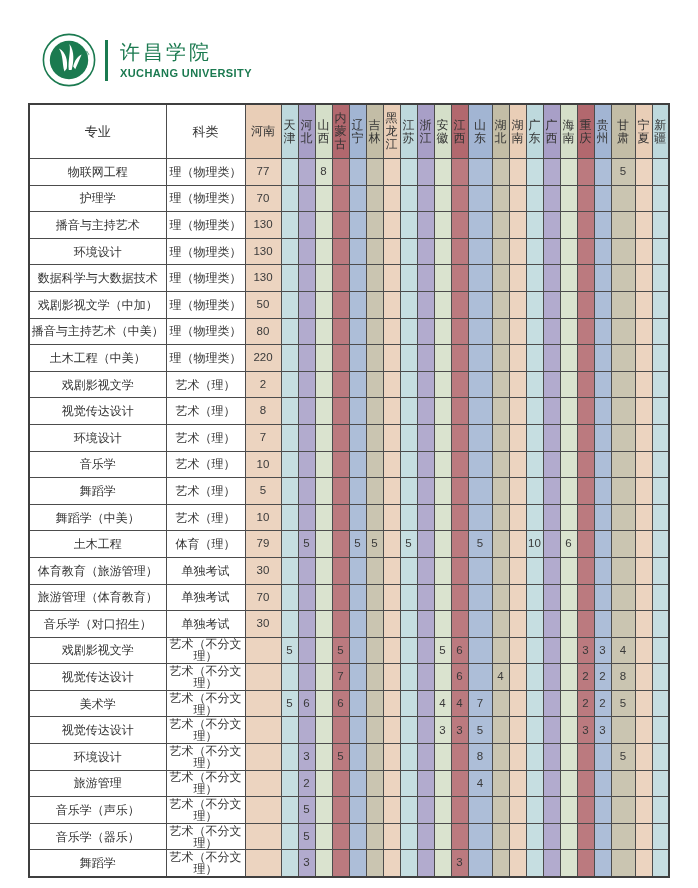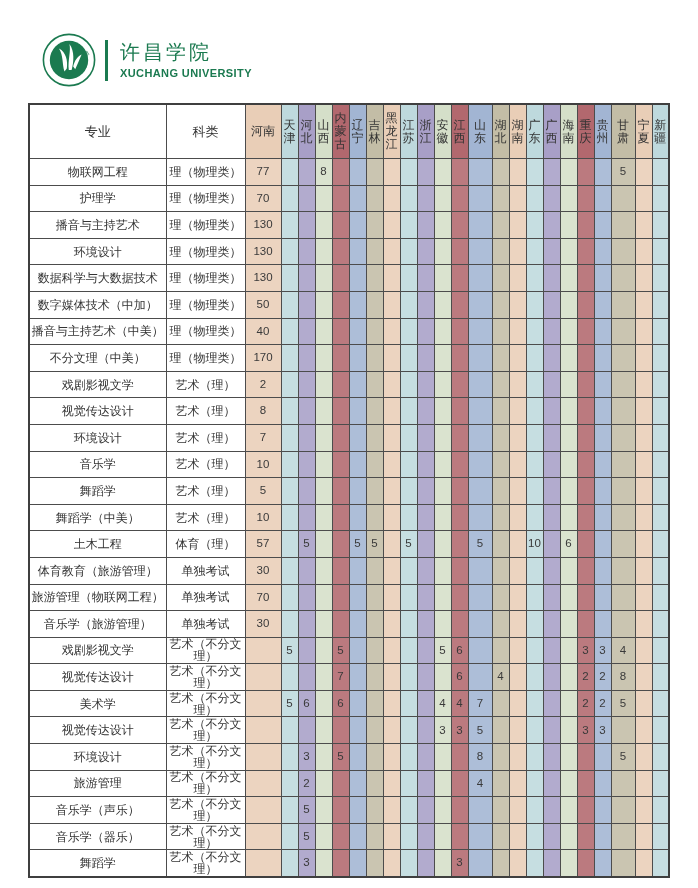--- a/index.html
+++ b/index.html
@@ -262,21 +262,21 @@
         <td class="quota" style="background: rgb(198, 222, 225);"></td>
         <td class="quota" style="background: rgb(178, 171, 206);"></td>
         <td class="quota" style="background: rgb(218, 227, 207);"></td>
         <td class="quota" style="background: rgb(187, 122, 127);"></td>
         <td class="quota" style="background: rgb(173, 190, 216);"></td>
         <td class="quota" style="background: rgb(202, 197, 177);"></td>
         <td class="quota" style="background: rgb(236, 212, 192);"></td>
         <td class="quota" style="background: rgb(198, 222, 225);"></td>
       </tr>
       <tr>
-        <td class="major">数字媒体技术（中加）</td>
+        <td class="major">戏剧影视文学（中加）</td>
         <td class="category">理（物理类）</td>
         <td class="quota" style="background: rgb(236, 212, 192);">50</td>
         <td class="quota" style="background: rgb(198, 222, 225);"></td>
         <td class="quota" style="background: rgb(178, 171, 206);"></td>
         <td class="quota" style="background: rgb(218, 227, 207);"></td>
         <td class="quota" style="background: rgb(187, 122, 127);"></td>
         <td class="quota" style="background: rgb(173, 190, 216);"></td>
         <td class="quota" style="background: rgb(202, 197, 177);"></td>
         <td class="quota" style="background: rgb(236, 212, 192);"></td>
         <td class="quota" style="background: rgb(198, 222, 225);"></td>
@@ -291,48 +291,48 @@
         <td class="quota" style="background: rgb(218, 227, 207);"></td>
         <td class="quota" style="background: rgb(187, 122, 127);"></td>
         <td class="quota" style="background: rgb(173, 190, 216);"></td>
         <td class="quota" style="background: rgb(202, 197, 177);"></td>
         <td class="quota" style="background: rgb(236, 212, 192);"></td>
         <td class="quota" style="background: rgb(198, 222, 225);"></td>
       </tr>
       <tr>
         <td class="major">播音与主持艺术（中美）</td>
         <td class="category">理（物理类）</td>
-        <td class="quota" style="background: rgb(236, 212, 192);">40</td>
-        <td class="quota" style="background: rgb(198, 222, 225);"></td>
-        <td class="quota" style="background: rgb(178, 171, 206);"></td>
-        <td class="quota" style="background: rgb(218, 227, 207);"></td>
-        <td class="quota" style="background: rgb(187, 122, 127);"></td>
-        <td class="quota" style="background: rgb(173, 190, 216);"></td>
-        <td class="quota" style="background: rgb(202, 197, 177);"></td>
-        <td class="quota" style="background: rgb(236, 212, 192);"></td>
-        <td class="quota" style="background: rgb(198, 222, 225);"></td>
-        <td class="quota" style="background: rgb(178, 171, 206);"></td>
-        <td class="quota" style="background: rgb(218, 227, 207);"></td>
-        <td class="quota" style="background: rgb(187, 122, 127);"></td>
-        <td class="quota" style="background: rgb(173, 190, 216);"></td>
-        <td class="quota" style="background: rgb(202, 197, 177);"></td>
-        <td class="quota" style="background: rgb(236, 212, 192);"></td>
-        <td class="quota" style="background: rgb(198, 222, 225);"></td>
-        <td class="quota" style="background: rgb(178, 171, 206);"></td>
-        <td class="quota" style="background: rgb(218, 227, 207);"></td>
-        <td class="quota" style="background: rgb(187, 122, 127);"></td>
-        <td class="quota" style="background: rgb(173, 190, 216);"></td>
-        <td class="quota" style="background: rgb(202, 197, 177);"></td>
-        <td class="quota" style="background: rgb(236, 212, 192);"></td>
-        <td class="quota" style="background: rgb(198, 222, 225);"></td>
-      </tr>
-      <tr>
-        <td class="major">不分文理（中美）</td>
+        <td class="quota" style="background: rgb(236, 212, 192);">80</td>
+        <td class="quota" style="background: rgb(198, 222, 225);"></td>
+        <td class="quota" style="background: rgb(178, 171, 206);"></td>
+        <td class="quota" style="background: rgb(218, 227, 207);"></td>
+        <td class="quota" style="background: rgb(187, 122, 127);"></td>
+        <td class="quota" style="background: rgb(173, 190, 216);"></td>
+        <td class="quota" style="background: rgb(202, 197, 177);"></td>
+        <td class="quota" style="background: rgb(236, 212, 192);"></td>
+        <td class="quota" style="background: rgb(198, 222, 225);"></td>
+        <td class="quota" style="background: rgb(178, 171, 206);"></td>
+        <td class="quota" style="background: rgb(218, 227, 207);"></td>
+        <td class="quota" style="background: rgb(187, 122, 127);"></td>
+        <td class="quota" style="background: rgb(173, 190, 216);"></td>
+        <td class="quota" style="background: rgb(202, 197, 177);"></td>
+        <td class="quota" style="background: rgb(236, 212, 192);"></td>
+        <td class="quota" style="background: rgb(198, 222, 225);"></td>
+        <td class="quota" style="background: rgb(178, 171, 206);"></td>
+        <td class="quota" style="background: rgb(218, 227, 207);"></td>
+        <td class="quota" style="background: rgb(187, 122, 127);"></td>
+        <td class="quota" style="background: rgb(173, 190, 216);"></td>
+        <td class="quota" style="background: rgb(202, 197, 177);"></td>
+        <td class="quota" style="background: rgb(236, 212, 192);"></td>
+        <td class="quota" style="background: rgb(198, 222, 225);"></td>
+      </tr>
+      <tr>
+        <td class="major">土木工程（中美）</td>
         <td class="category">理（物理类）</td>
-        <td class="quota" style="background: rgb(236, 212, 192);">170</td>
+        <td class="quota" style="background: rgb(236, 212, 192);">220</td>
         <td class="quota" style="background: rgb(198, 222, 225);"></td>
         <td class="quota" style="background: rgb(178, 171, 206);"></td>
         <td class="quota" style="background: rgb(218, 227, 207);"></td>
         <td class="quota" style="background: rgb(187, 122, 127);"></td>
         <td class="quota" style="background: rgb(173, 190, 216);"></td>
         <td class="quota" style="background: rgb(202, 197, 177);"></td>
         <td class="quota" style="background: rgb(236, 212, 192);"></td>
         <td class="quota" style="background: rgb(198, 222, 225);"></td>
         <td class="quota" style="background: rgb(178, 171, 206);"></td>
         <td class="quota" style="background: rgb(218, 227, 207);"></td>
@@ -507,21 +507,21 @@
         <td class="quota" style="background: rgb(218, 227, 207);"></td>
         <td class="quota" style="background: rgb(187, 122, 127);"></td>
         <td class="quota" style="background: rgb(173, 190, 216);"></td>
         <td class="quota" style="background: rgb(202, 197, 177);"></td>
         <td class="quota" style="background: rgb(236, 212, 192);"></td>
         <td class="quota" style="background: rgb(198, 222, 225);"></td>
       </tr>
       <tr>
         <td class="major">土木工程</td>
         <td class="category">体育（理）</td>
-        <td class="quota" style="background: rgb(236, 212, 192);">57</td>
+        <td class="quota" style="background: rgb(236, 212, 192);">79</td>
         <td class="quota" style="background: rgb(198, 222, 225);"></td>
         <td class="quota" style="background: rgb(178, 171, 206);">5</td>
         <td class="quota" style="background: rgb(218, 227, 207);"></td>
         <td class="quota" style="background: rgb(187, 122, 127);"></td>
         <td class="quota" style="background: rgb(173, 190, 216);">5</td>
         <td class="quota" style="background: rgb(202, 197, 177);">5</td>
         <td class="quota" style="background: rgb(236, 212, 192);"></td>
         <td class="quota" style="background: rgb(198, 222, 225);">5</td>
         <td class="quota" style="background: rgb(178, 171, 206);"></td>
         <td class="quota" style="background: rgb(218, 227, 207);"></td>
@@ -559,21 +559,21 @@
         <td class="quota" style="background: rgb(198, 222, 225);"></td>
         <td class="quota" style="background: rgb(178, 171, 206);"></td>
         <td class="quota" style="background: rgb(218, 227, 207);"></td>
         <td class="quota" style="background: rgb(187, 122, 127);"></td>
         <td class="quota" style="background: rgb(173, 190, 216);"></td>
         <td class="quota" style="background: rgb(202, 197, 177);"></td>
         <td class="quota" style="background: rgb(236, 212, 192);"></td>
         <td class="quota" style="background: rgb(198, 222, 225);"></td>
       </tr>
       <tr>
-        <td class="major">旅游管理（物联网工程）</td>
+        <td class="major">旅游管理（体育教育）</td>
         <td class="category">单独考试</td>
         <td class="quota" style="background: rgb(236, 212, 192);">70</td>
         <td class="quota" style="background: rgb(198, 222, 225);"></td>
         <td class="quota" style="background: rgb(178, 171, 206);"></td>
         <td class="quota" style="background: rgb(218, 227, 207);"></td>
         <td class="quota" style="background: rgb(187, 122, 127);"></td>
         <td class="quota" style="background: rgb(173, 190, 216);"></td>
         <td class="quota" style="background: rgb(202, 197, 177);"></td>
         <td class="quota" style="background: rgb(236, 212, 192);"></td>
         <td class="quota" style="background: rgb(198, 222, 225);"></td>
@@ -586,21 +586,21 @@
         <td class="quota" style="background: rgb(198, 222, 225);"></td>
         <td class="quota" style="background: rgb(178, 171, 206);"></td>
         <td class="quota" style="background: rgb(218, 227, 207);"></td>
         <td class="quota" style="background: rgb(187, 122, 127);"></td>
         <td class="quota" style="background: rgb(173, 190, 216);"></td>
         <td class="quota" style="background: rgb(202, 197, 177);"></td>
         <td class="quota" style="background: rgb(236, 212, 192);"></td>
         <td class="quota" style="background: rgb(198, 222, 225);"></td>
       </tr>
       <tr>
-        <td class="major">音乐学（旅游管理）</td>
+        <td class="major">音乐学（对口招生）</td>
         <td class="category">单独考试</td>
         <td class="quota" style="background: rgb(236, 212, 192);">30</td>
         <td class="quota" style="background: rgb(198, 222, 225);"></td>
         <td class="quota" style="background: rgb(178, 171, 206);"></td>
         <td class="quota" style="background: rgb(218, 227, 207);"></td>
         <td class="quota" style="background: rgb(187, 122, 127);"></td>
         <td class="quota" style="background: rgb(173, 190, 216);"></td>
         <td class="quota" style="background: rgb(202, 197, 177);"></td>
         <td class="quota" style="background: rgb(236, 212, 192);"></td>
         <td class="quota" style="background: rgb(198, 222, 225);"></td>

